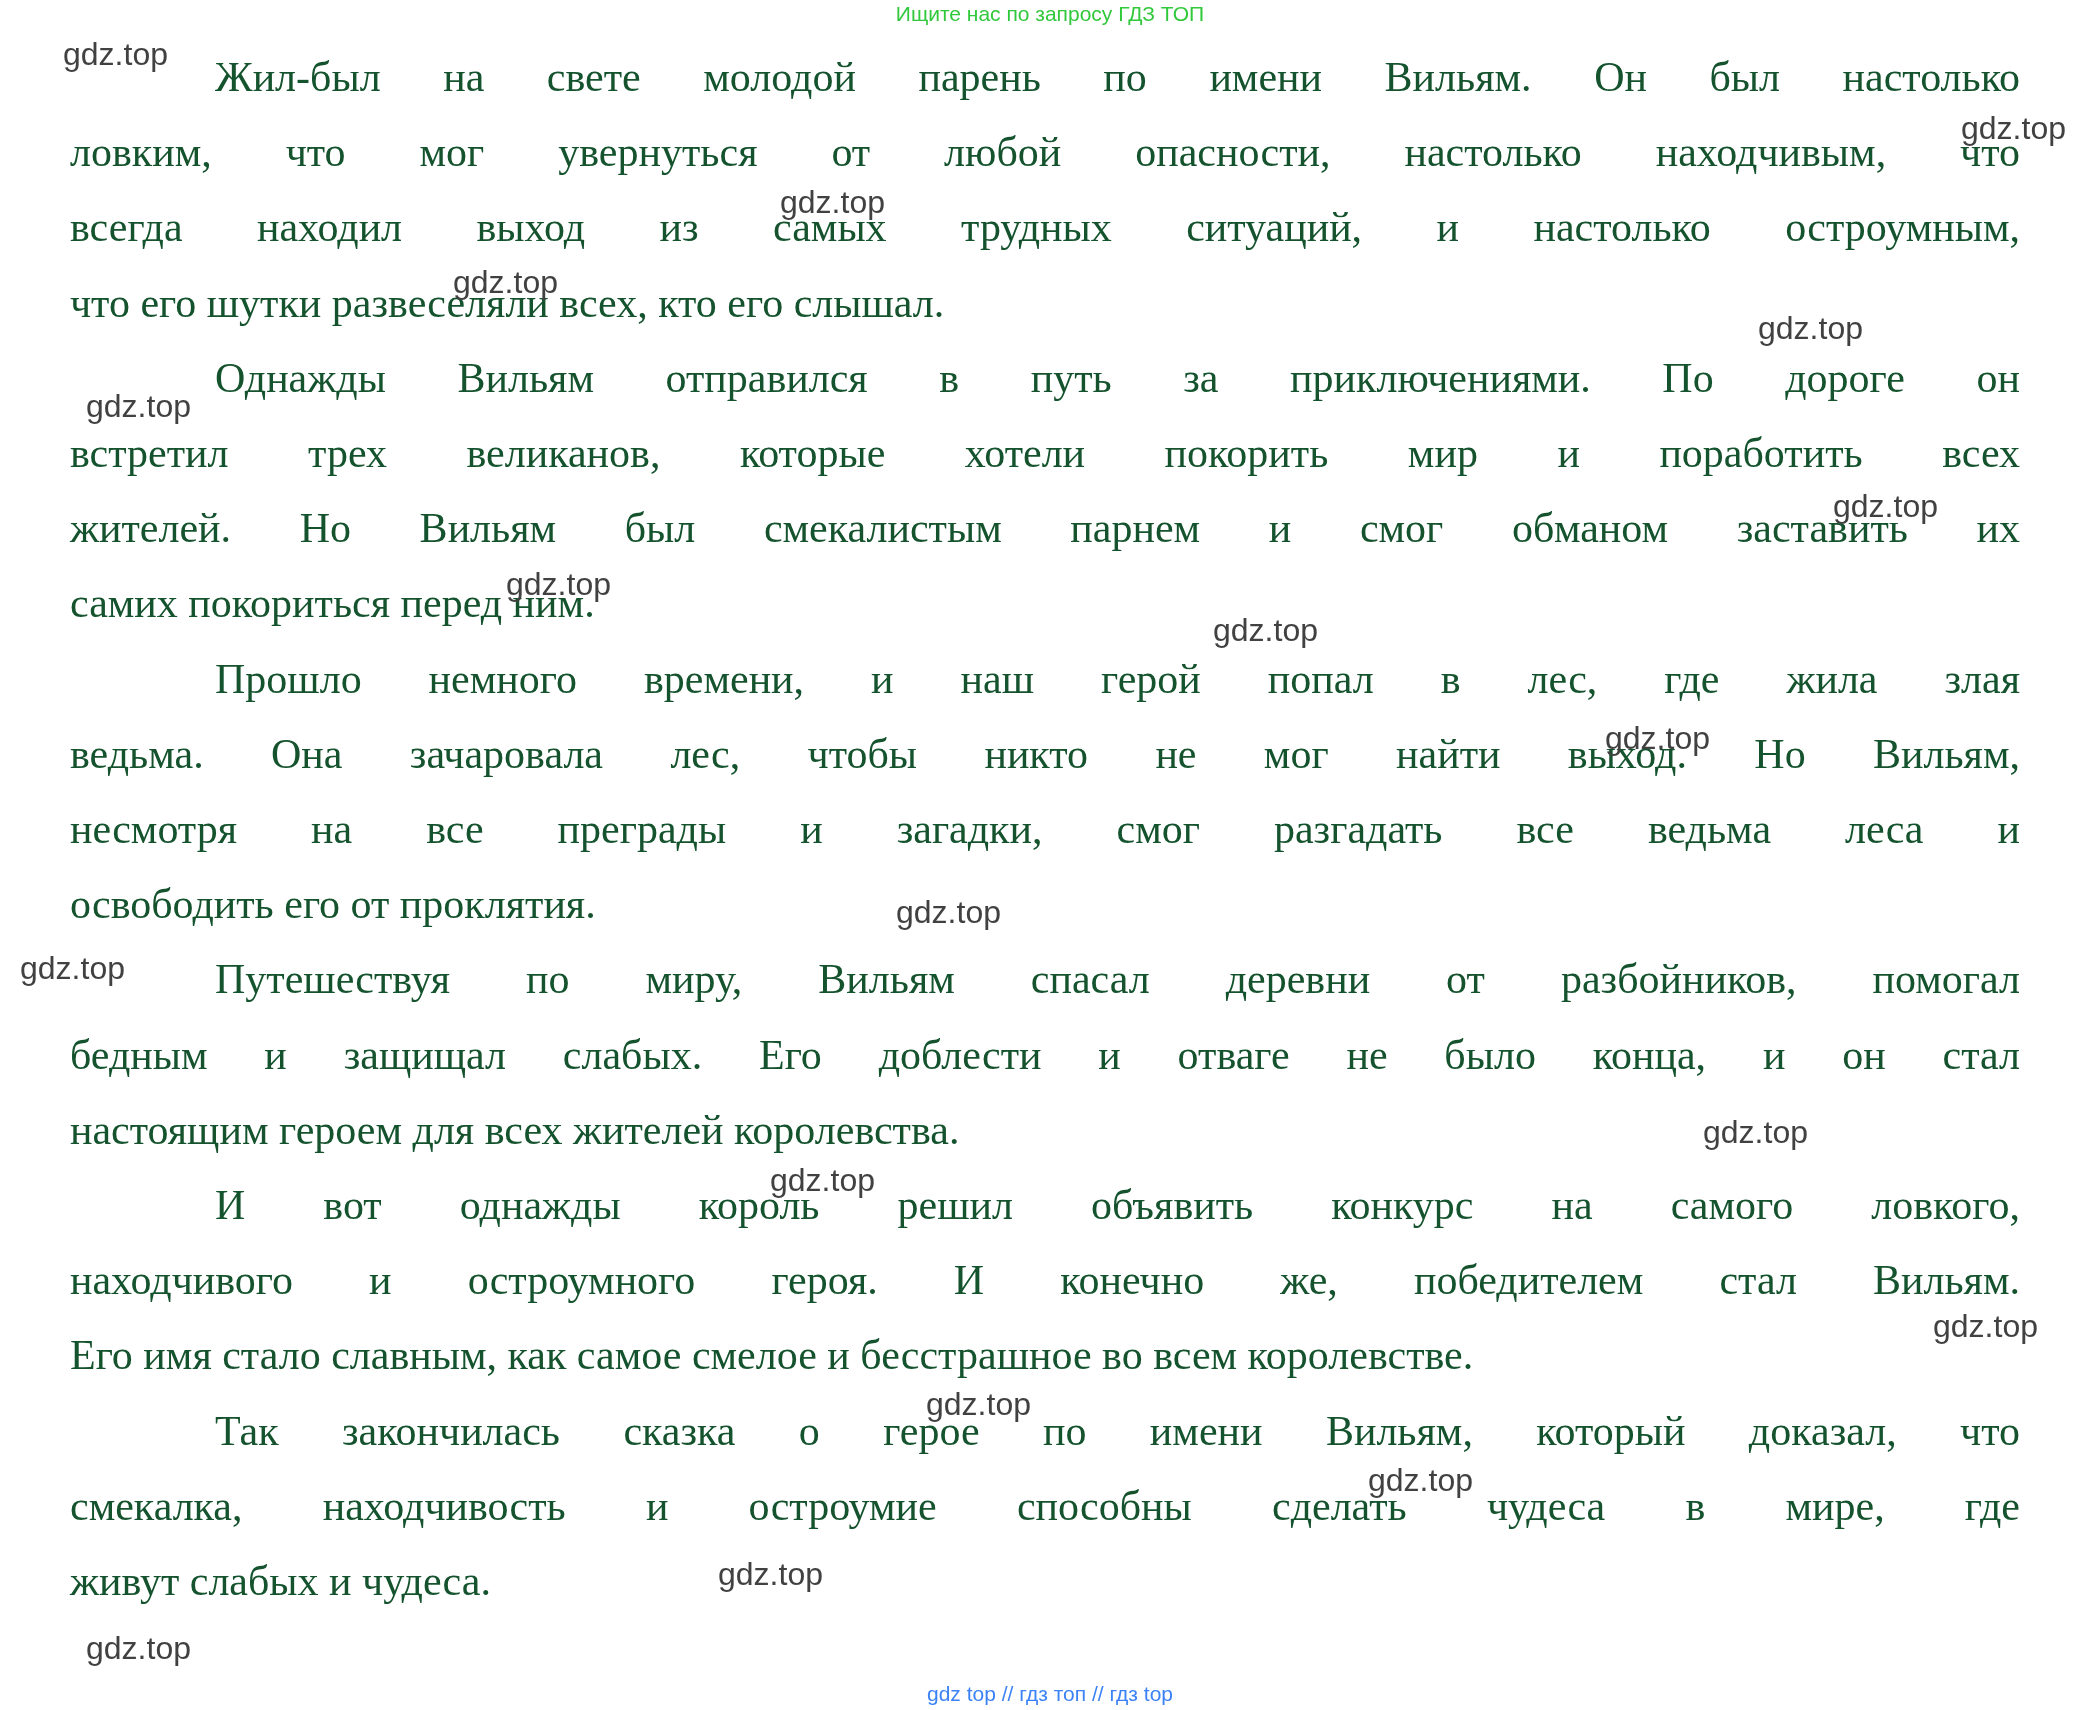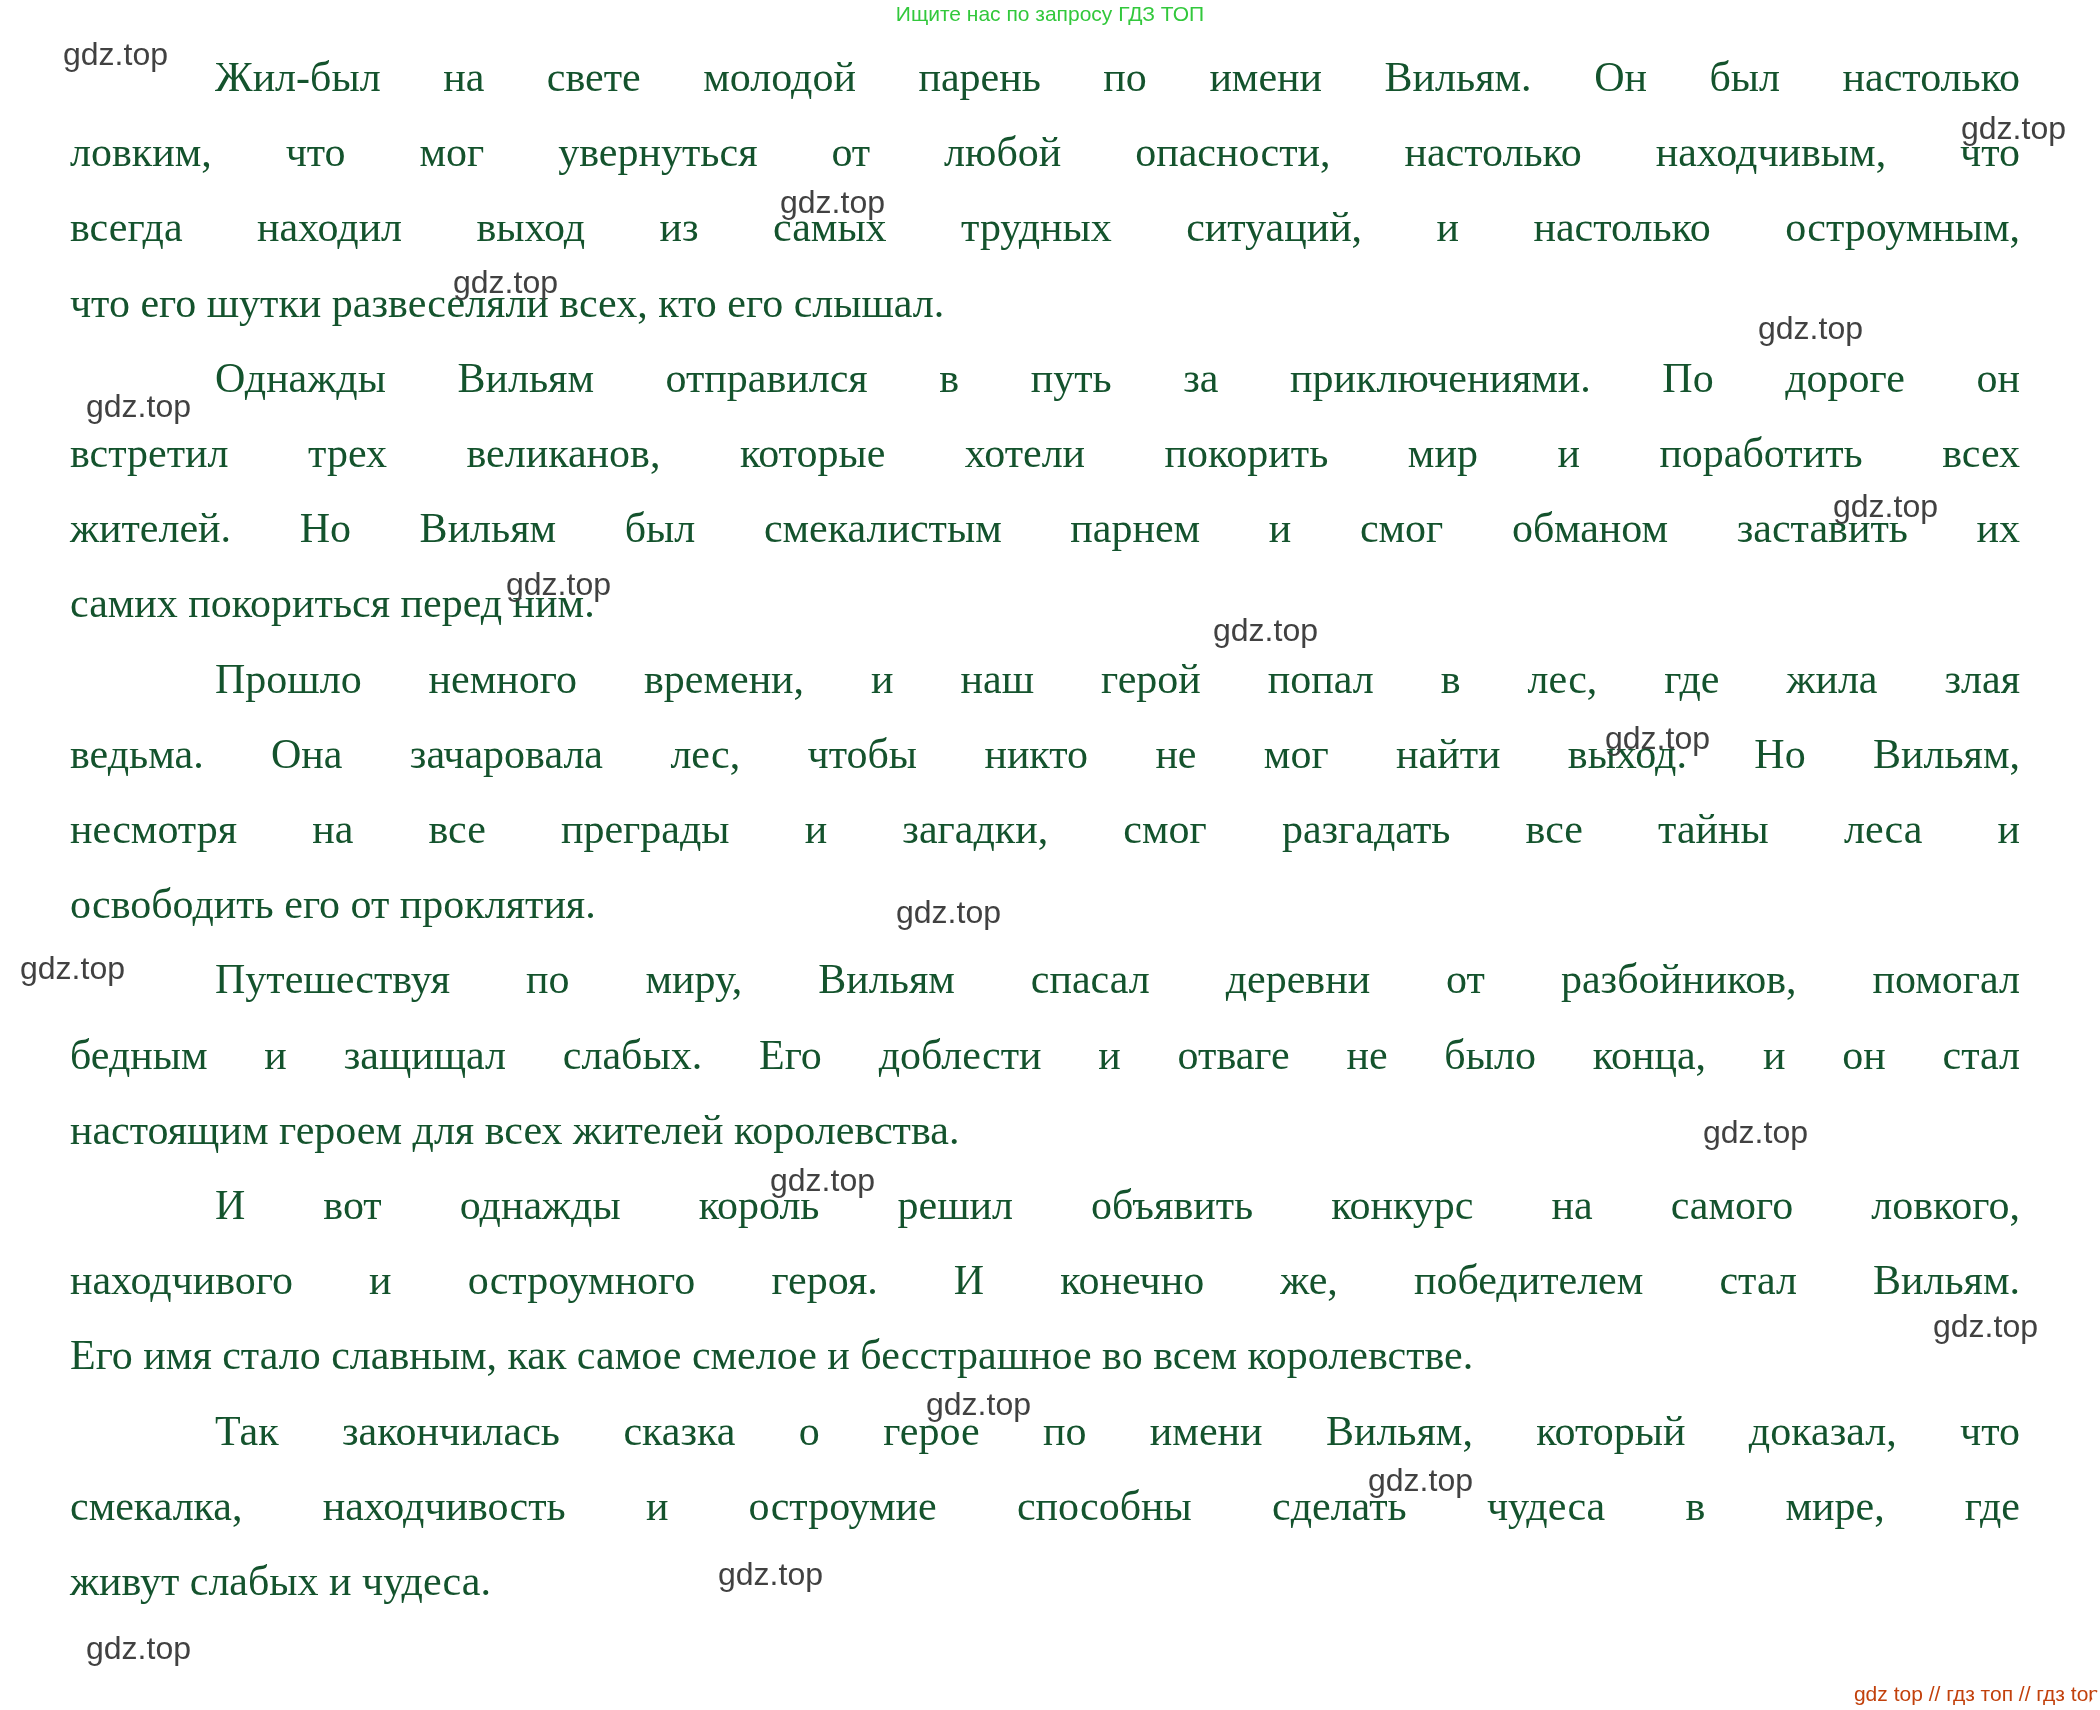--- a/index.html
+++ b/index.html
@@ -67,21 +67,21 @@
       </div>
       <div class="paragraph">
         <div class="line first">Однажды Вильям отправился в путь за приключениями. По дороге он</div>
         <div class="line">встретил трех великанов, которые хотели покорить мир и поработить всех</div>
         <div class="line">жителей. Но Вильям был смекалистым парнем и смог обманом заставить их</div>
         <div class="line last">самих покориться перед ним.</div>
       </div>
       <div class="paragraph">
         <div class="line first">Прошло немного времени, и наш герой попал в лес, где жила злая</div>
         <div class="line">ведьма. Она зачаровала лес, чтобы никто не мог найти выход. Но Вильям,</div>
-        <div class="line">несмотря на все преграды и загадки, смог разгадать все тайны леса и</div>
+        <div class="line">несмотря на все преграды и загадки, смог разгадать все ведьма леса и</div>
         <div class="line last">освободить его от проклятия.</div>
       </div>
       <div class="paragraph">
         <div class="line first">Путешествуя по миру, Вильям спасал деревни от разбойников, помогал</div>
         <div class="line">бедным и защищал слабых. Его доблести и отваге не было конца, и он стал</div>
         <div class="line last">настоящим героем для всех жителей королевства.</div>
       </div>
       <div class="paragraph">
         <div class="line first">И вот однажды король решил объявить конкурс на самого ловкого,</div>
         <div class="line">находчивого и остроумного героя. И конечно же, победителем стал Вильям.</div>
@@ -107,15 +107,15 @@
   <div class="wm" style="left: 896px; top: 894px; color: rgb(65, 65, 65);">gdz.top</div>
   <div class="wm" style="left: 20px; top: 950px; color: rgb(65, 65, 65);">gdz.top</div>
   <div class="wm" style="left: 1703px; top: 1114px; color: rgb(65, 65, 65);">gdz.top</div>
   <div class="wm" style="left: 770px; top: 1162px; color: rgb(65, 65, 65);">gdz.top</div>
   <div class="wm" style="left: 1933px; top: 1308px; color: rgb(65, 65, 65);">gdz.top</div>
   <div class="wm" style="left: 926px; top: 1386px; color: rgb(65, 65, 65);">gdz.top</div>
   <div class="wm" style="left: 1368px; top: 1462px; color: rgb(65, 65, 65);">gdz.top</div>
   <div class="wm" style="left: 718px; top: 1556px; color: rgb(65, 65, 65);">gdz.top</div>
   <div class="wm" style="left: 86px; top: 1630px; color: rgb(65, 65, 65);">gdz.top</div>
 
-  <div class="footer-tags" style="color: #c2410c; text-align: right;">gdz top  //  гдз топ  //  гдз top</div>
+  <div class="footer-tags" style="color: #3b82f6;">gdz top  //  гдз топ  //  гдз top</div>
 
 </div>
 
 </body></html>

